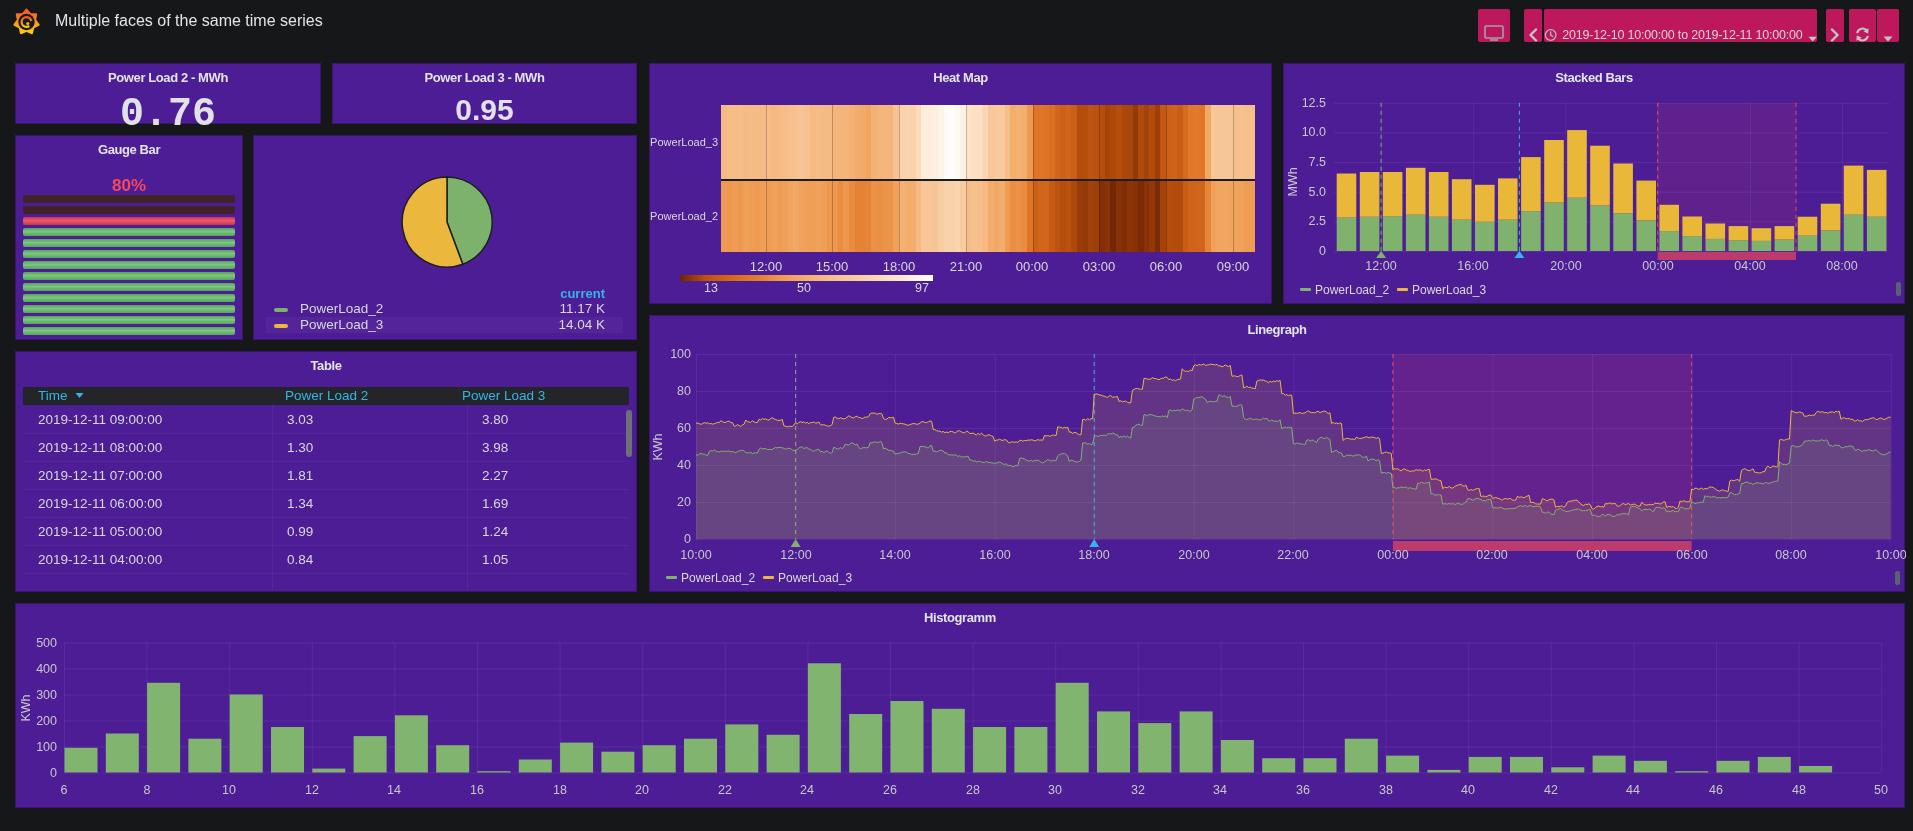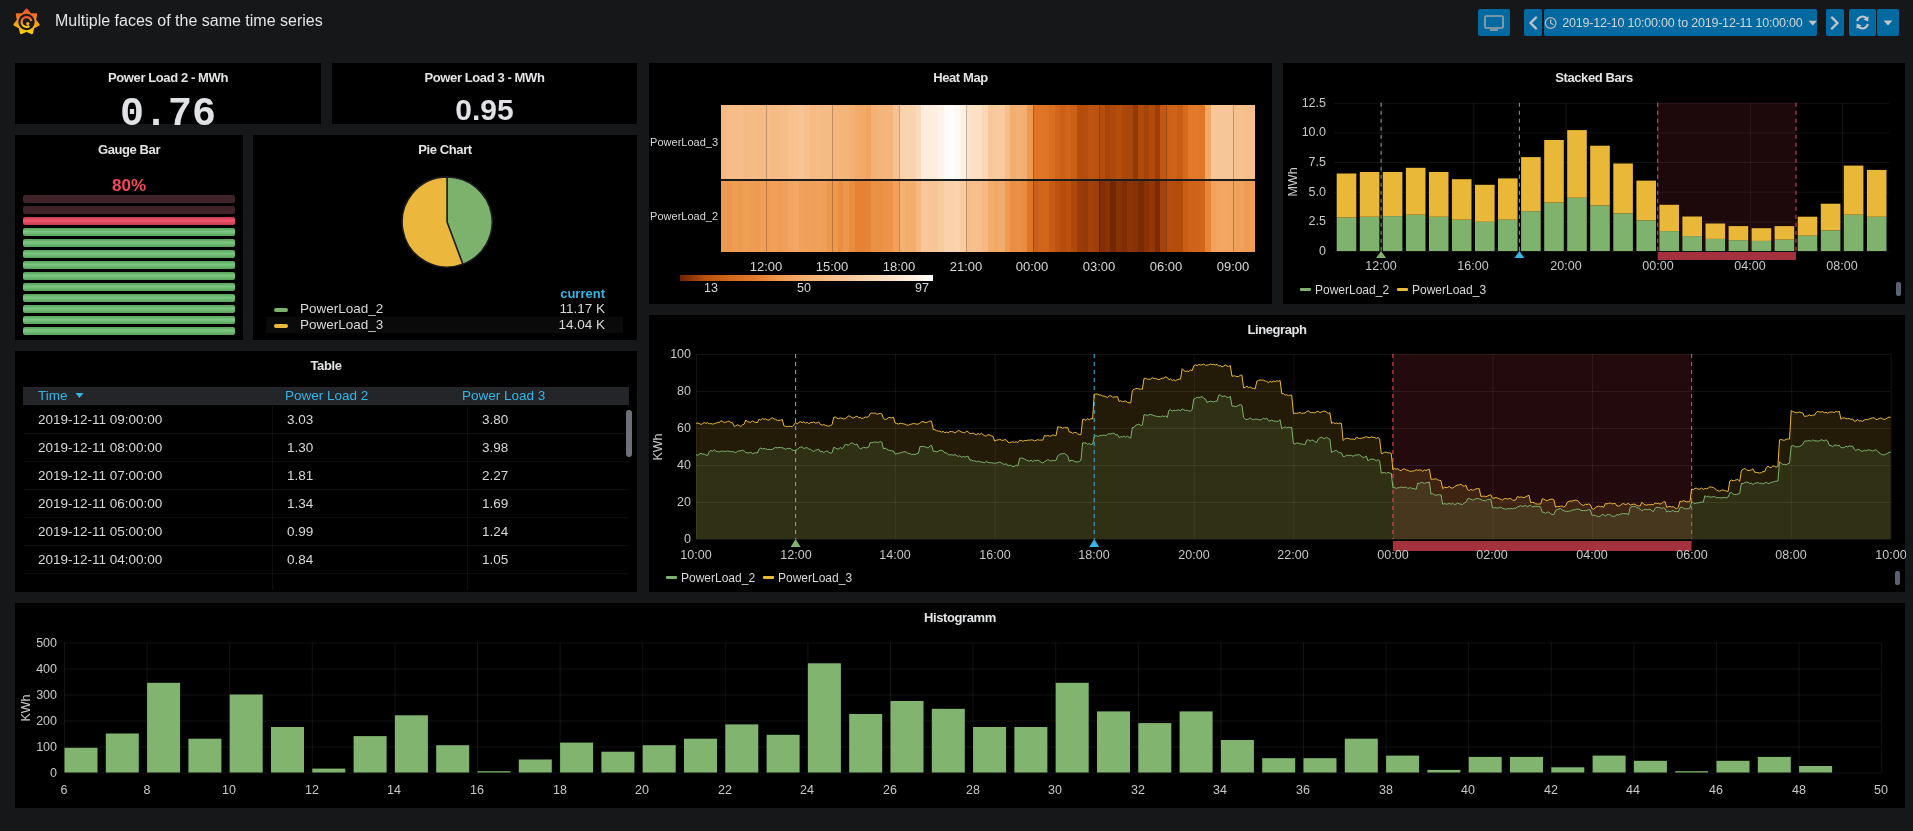--- a/index.html
+++ b/index.html
@@ -1,18 +1,18 @@
 <!DOCTYPE html>
 <html><head><meta charset="utf-8"><style>
 * { margin:0; padding:0; box-sizing:border-box; }
 body { width:1913px; height:831px; background:#161719; font-family:"Liberation Sans",sans-serif; color:#d8d9da; overflow:hidden; position:relative; }
-.panel { position:absolute; background:#000000; border:1px solid rgba(0,0,0,0.25); }
+.panel { position:absolute; background:#4c1d95; border:1px solid rgba(0,0,0,0.25); }
 .ptitle { position:absolute; top:0; left:0; right:0; height:27px; line-height:27px; text-align:center; font-size:13px; font-weight:bold; letter-spacing:-0.4px; color:#e3e4e6; white-space:nowrap; }
 svg text { font-family:"Liberation Sans",sans-serif; }
-.navbtn { position:absolute; top:9px; height:27px; background:#0369a1; border-radius:2px; display:flex; align-items:center; justify-content:center; white-space:nowrap; }
+.navbtn { position:absolute; top:9px; height:33px; background:#be185d; border-radius:2px; display:flex; align-items:flex-end; justify-content:center; white-space:nowrap; }
 .gcell { position:absolute; left:7px; width:212px; height:8.6px; border-radius:2px; }
 .trow { position:relative; height:28px; line-height:28px; font-size:13.5px; color:#d8d9da; border-bottom:1px solid rgba(255,255,255,0.05); }
 .tc1 { position:absolute; left:15px; }
 .tc2 { position:absolute; left:249px; padding-left:14px; border-left:1px solid rgba(255,255,255,0.05); height:28px; }
 .tc3 { position:absolute; left:444px; padding-left:14px; border-left:1px solid rgba(255,255,255,0.05); height:28px;text-align:right; }
 </style></head>
 <body>
 
 <div style="position:absolute;left:13px;top:6px;"><svg width="27" height="30" viewBox="0 0 27 30" xmlns="http://www.w3.org/2000/svg">
 <defs>
@@ -416,21 +416,20 @@
     <div class="gcell" style="top:124.5px;background:linear-gradient(180deg,#56a35a 0%,#7cc781 45%,#56a35a 100%);"></div>
     <div class="gcell" style="top:135.5px;background:linear-gradient(180deg,#56a35a 0%,#7cc781 45%,#56a35a 100%);"></div>
     <div class="gcell" style="top:146.5px;background:linear-gradient(180deg,#56a35a 0%,#7cc781 45%,#56a35a 100%);"></div>
     <div class="gcell" style="top:157.5px;background:linear-gradient(180deg,#56a35a 0%,#7cc781 45%,#56a35a 100%);"></div>
     <div class="gcell" style="top:168.5px;background:linear-gradient(180deg,#56a35a 0%,#7cc781 45%,#56a35a 100%);"></div>
     <div class="gcell" style="top:179.5px;background:linear-gradient(180deg,#56a35a 0%,#7cc781 45%,#56a35a 100%);"></div>
     <div class="gcell" style="top:190.5px;background:linear-gradient(180deg,#56a35a 0%,#7cc781 45%,#56a35a 100%);"></div>
 </div>
 
 <div class="panel" style="left:253px;top:135px;width:384px;height:205px;">
-  <div class="ptitle">Pie Chart</div>
   <div style="position:absolute;left:0;top:0;"><svg width="384" height="205" xmlns="http://www.w3.org/2000/svg">
         <path d="M 193 86 L 193 41 A 45 45 0 0 1 208.8 128.2 Z" fill="#7cb26c" stroke="#1e1f22" stroke-width="1.5"></path>
         <path d="M 193 86 L 208.8 128.2 A 45 45 0 1 1 193 41 Z" fill="#ecb73d" stroke="#1e1f22" stroke-width="1.5"></path>
       </svg></div>
   <div style="position:absolute;right:31px;top:150px;font-size:13px;font-weight:bold;color:#33b5e5;">current</div>
   <div style="position:absolute;left:12px;right:13px;top:165px;height:16px;">
     <svg width="20" height="16" style="position:absolute;left:8px;top:0;">
         <rect x="0" y="7" width="14" height="4" rx="2" fill="#7cb26c"></rect>
       </svg>
     <span style="position:absolute;left:34px;font-size:13.5px;line-height:16px;">PowerLoad_2</span>

